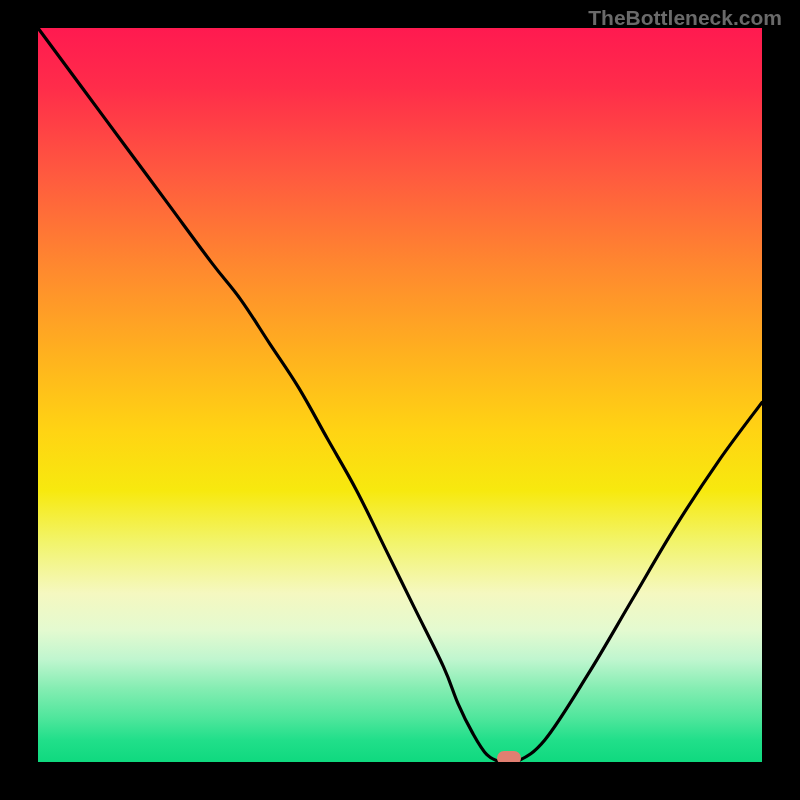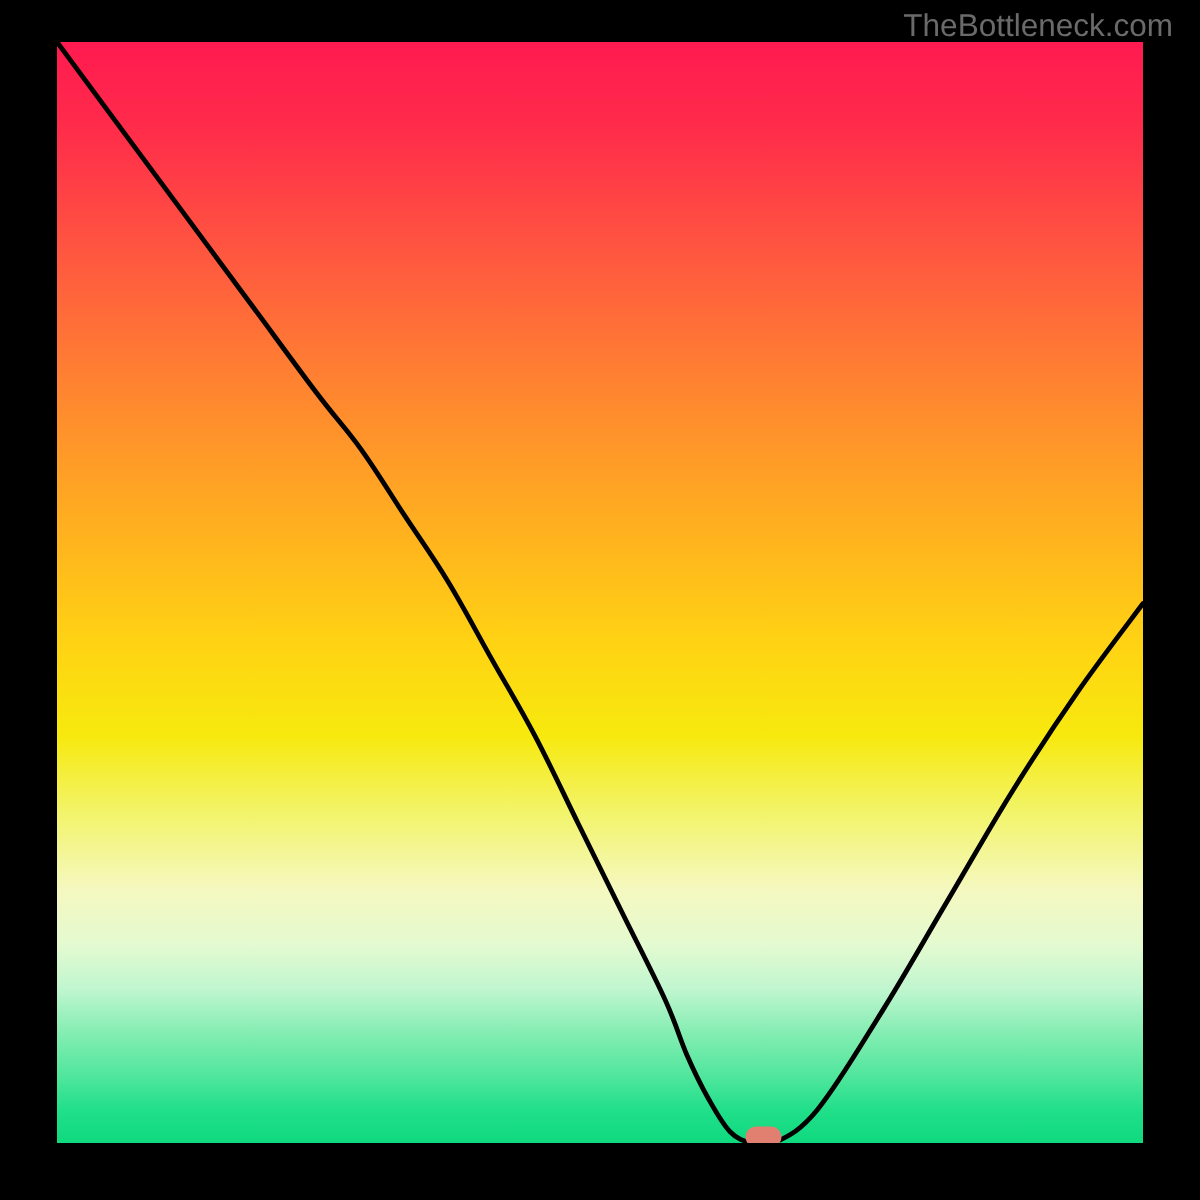--- a/index.html
+++ b/index.html
@@ -10,21 +10,21 @@
     background: #000;
     font-family: Arial, sans-serif;
     position: relative;
   }
   .watermark {
     position: absolute;
     top: 6px;
     right: 18px;
     color: #6a6a6a;
     font-size: 21px;
-    font-weight: 400;
+    font-weight: 700;
     z-index: 10;
   }
   .plot-area {
     position: absolute;
     left: 38px;
     top: 28px;
     width: 724px;
     height: 734px;
     overflow: hidden;
   }

